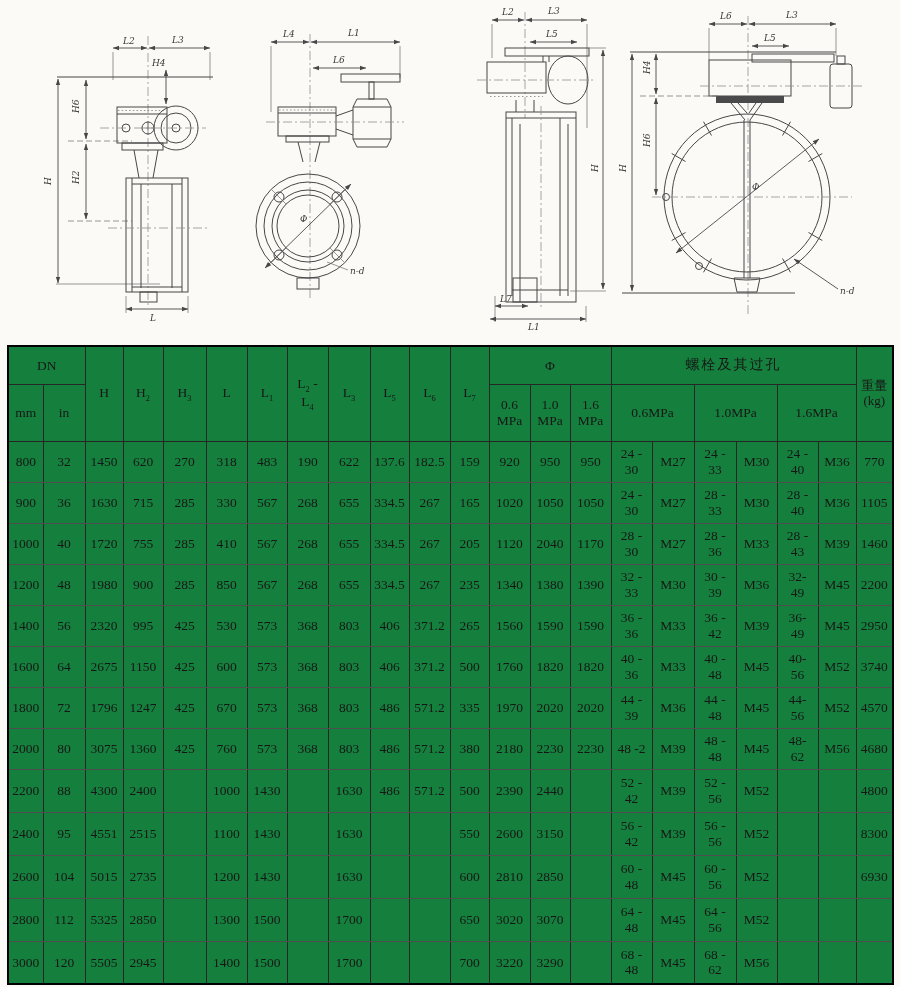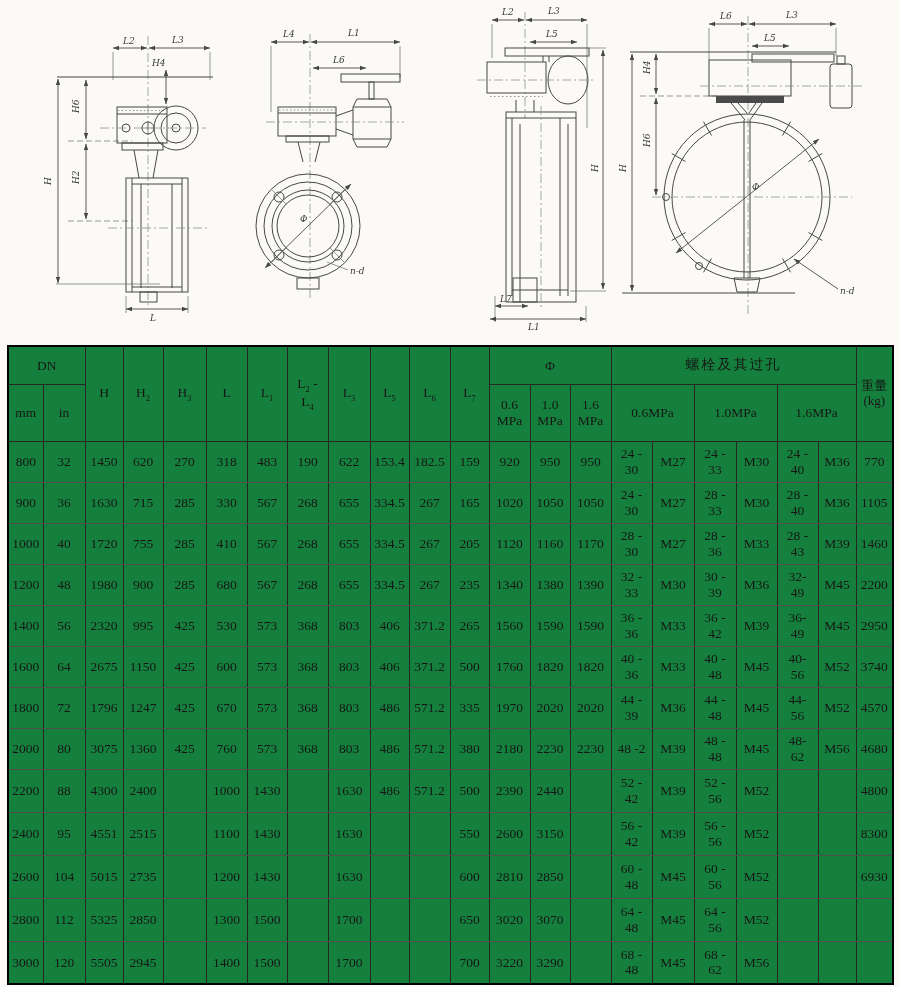--- a/index.html
+++ b/index.html
@@ -284,21 +284,21 @@
         <tr>
           <td>800</td>
           <td>32</td>
           <td>1450</td>
           <td>620</td>
           <td>270</td>
           <td>318</td>
           <td>483</td>
           <td>190</td>
           <td>622</td>
-          <td>153.4</td>
+          <td>137.6</td>
           <td>182.5</td>
           <td>159</td>
           <td>920</td>
           <td>950</td>
           <td>950</td>
           <td>24 -
 30</td>
           <td>M27</td>
           <td>24 -
 33</td>
@@ -342,40 +342,40 @@
           <td>755</td>
           <td>285</td>
           <td>410</td>
           <td>567</td>
           <td>268</td>
           <td>655</td>
           <td>334.5</td>
           <td>267</td>
           <td>205</td>
           <td>1120</td>
-          <td>1160</td>
+          <td>2040</td>
           <td>1170</td>
           <td>28 -
 30</td>
           <td>M27</td>
           <td>28 -
 36</td>
           <td>M33</td>
           <td>28 -
 43</td>
           <td>M39</td>
           <td>1460</td>
         </tr>
         <tr>
           <td>1200</td>
           <td>48</td>
           <td>1980</td>
           <td>900</td>
           <td>285</td>
-          <td>680</td>
+          <td>850</td>
           <td>567</td>
           <td>268</td>
           <td>655</td>
           <td>334.5</td>
           <td>267</td>
           <td>235</td>
           <td>1340</td>
           <td>1380</td>
           <td>1390</td>
           <td>32 -

